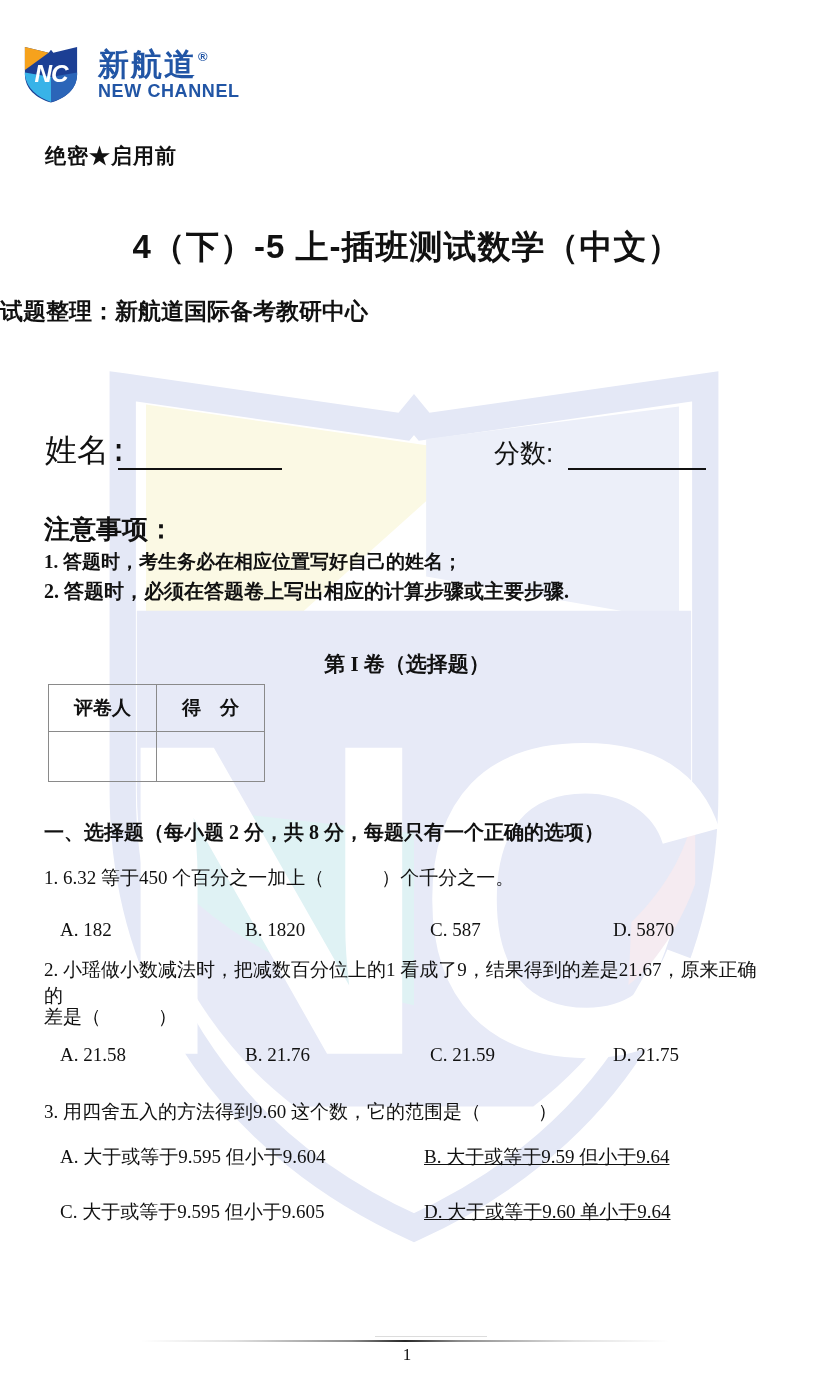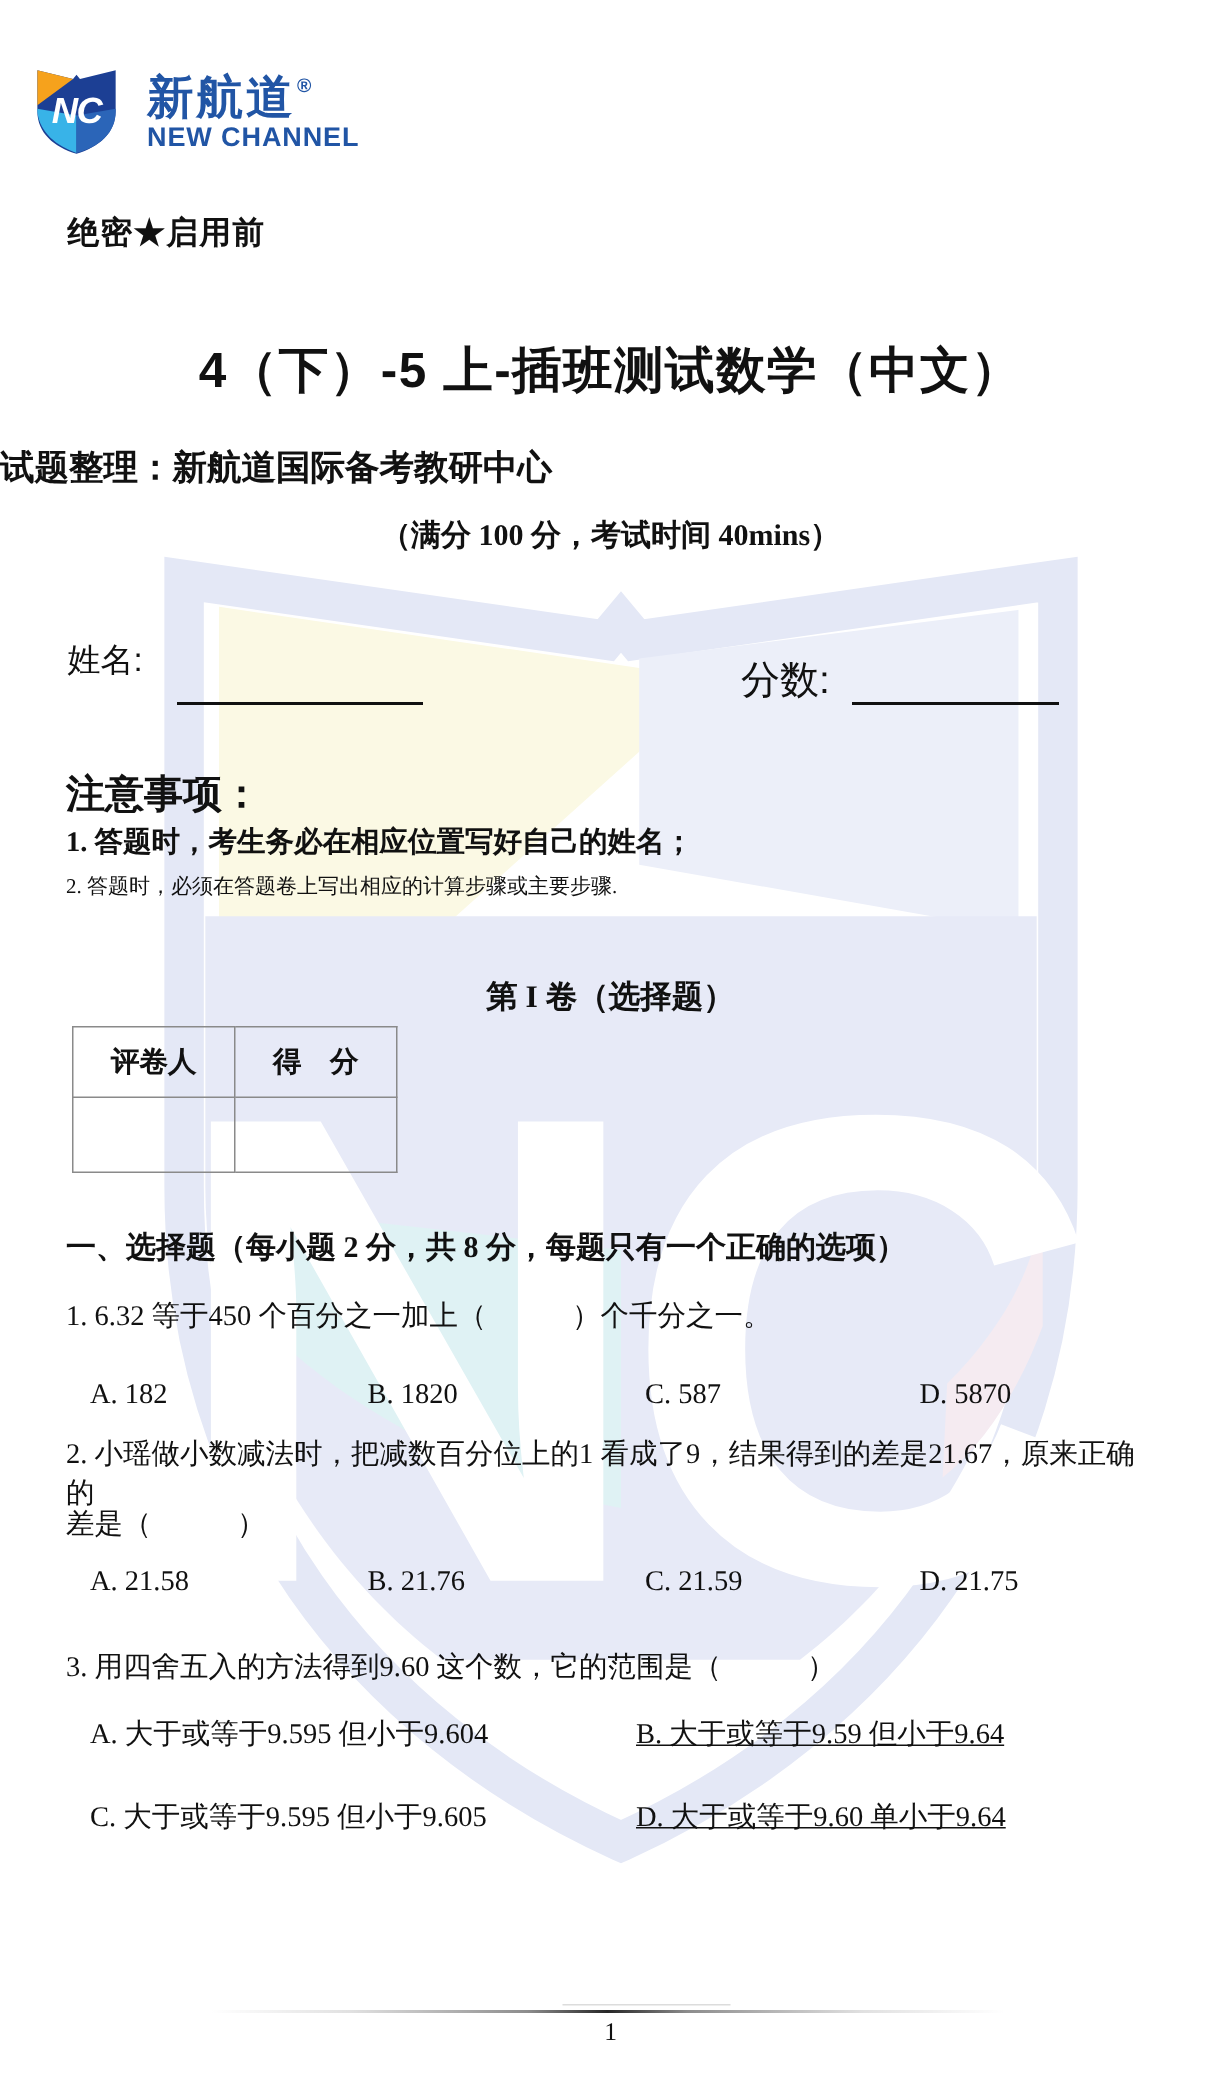--- a/index.html
+++ b/index.html
@@ -21,29 +21,29 @@
   .brand-cn{font-family:"Liberation Sans","DejaVu Sans",sans-serif;font-weight:bold;font-size:31px;line-height:34px;color:#2155a5;letter-spacing:2px;}
   .brand-reg{font-family:"Liberation Sans",sans-serif;font-size:13px;color:#2155a5;vertical-align:14px;margin-left:1px;}
   .brand-en{font-family:"Liberation Sans","DejaVu Sans",sans-serif;font-weight:bold;font-size:18px;line-height:14px;color:#2155a5;letter-spacing:0.6px;margin-top:2px;}
   .school-label{right:24px;top:70px;font-size:22px;font-weight:bold;line-height:26px;}
   
   .classification{left:45px;top:141px;font-family:Liberation Sans, sans-serif;font-weight:900;font-size:21px;line-height:30px;letter-spacing:1px;}
   .doc-title{left:0;top:226px;width:100%;text-align:center;font-family:"Liberation Sans","DejaVu Sans",sans-serif;font-weight:900;font-size:33px;line-height:42px;letter-spacing:1px;}
   .doc-subtitle{left:0;top:297px;width:100%;text-align:left;font-weight:bold;font-size:23px;line-height:30px;}
   .exam-info{left:0;top:344px;width:100%;text-align:center;font-weight:bold;font-size:20px;line-height:27px;}
   
-  .name-label{left:45px;top:424px;font-family:Liberation Sans, sans-serif;font-size:22px;line-height:32px;}
+  .name-label{left:45px;top:437px;font-family:Liberation Mono, monospace;font-size:32px;line-height:32px;}
   .score-label{left:494px;top:437px;font-family:"Liberation Sans","DejaVu Sans",sans-serif;font-size:26px;line-height:32px;}
   .field-line{border-bottom:2px solid #111;height:28px;}
   .name-line{left:118px;top:440px;width:164px;}
   .score-line{left:568px;top:440px;width:138px;}
   
   .notes-heading{left:44px;top:517px;font-weight:bold;font-size:26px;line-height:25px;}
   .note-item-1{left:44px;top:549px;font-weight:bold;font-size:19px;line-height:25px;}
-  .note-item-2{left:44px;top:579px;font-weight:normal;font-size:14px;line-height:25px;}
+  .note-item-2{left:44px;top:579px;font-weight:bold;font-size:20px;line-height:25px;}
   
   .section-title{left:0;top:650px;width:100%;text-align:center;font-weight:bold;font-size:21px;line-height:28px;}
   .grader-table{left:48px;top:684px;border-collapse:collapse;}
   .grader-table td{border:1px solid #8a8a8a;text-align:center;vertical-align:middle;font-weight:bold;font-size:19px;}
   .grader-table .hrow td{width:105px;height:44px;}
   .grader-table .crow td{height:47px;}
   .part-heading{left:44px;top:819px;font-weight:bold;font-size:20px;line-height:27px;}
   .qtext{left:44px;font-size:19px;line-height:26px;}
   .q1-text{top:865px;}
   .q2-line1{top:957px;width:730px;}
@@ -85,21 +85,20 @@
     </svg>
     <div class="logo-text">
       <div class="brand-cn"><span>新航道</span><span class="brand-reg">®</span></div>
       <div class="brand-en">NEW CHANNEL</div>
     </div>
   </div>
 
   <div class="layer classification">绝密★启用前</div>
   <div class="layer doc-title">4（下）-5 上-插班测试数学（中文）</div>
   <div class="layer doc-subtitle">试题整理：新航道国际备考教研中心</div>
-  <div class="layer exam-info">（满分 100 分，考试时间 40mins）</div>
 
   <div class="layer name-label">姓名:</div>
   <div class="layer field-line name-line"></div>
   <div class="layer score-label">分数:</div>
   <div class="layer field-line score-line"></div>
 
   <div class="layer notes-heading">注意事项：</div>
   <div class="layer note-item-1">1. 答题时，考生务必在相应位置写好自己的姓名；</div>
   <div class="layer note-item-2">2. 答题时，必须在答题卷上写出相应的计算步骤或主要步骤.</div>
 

